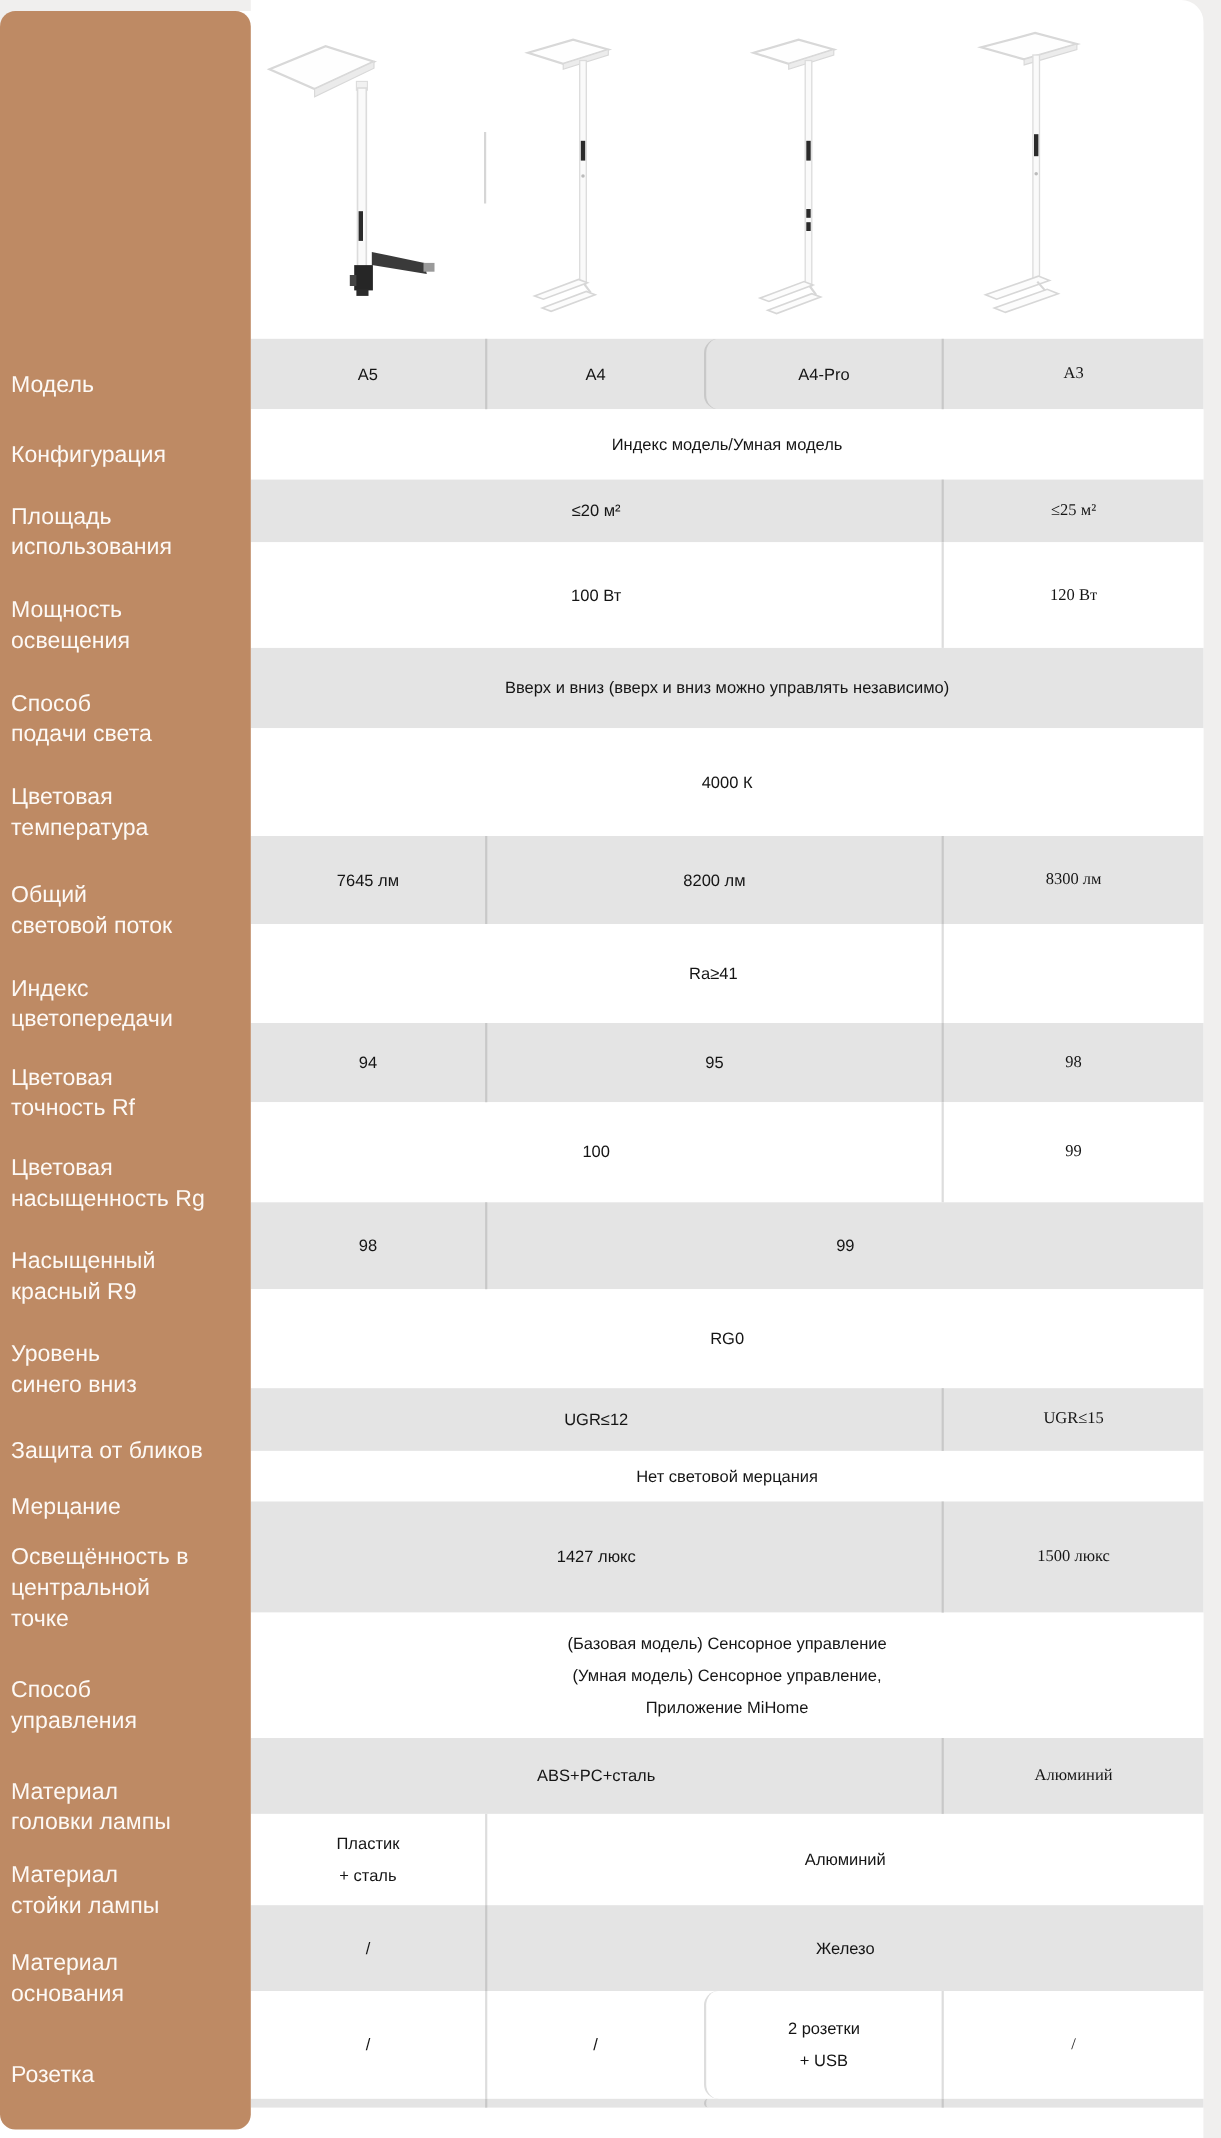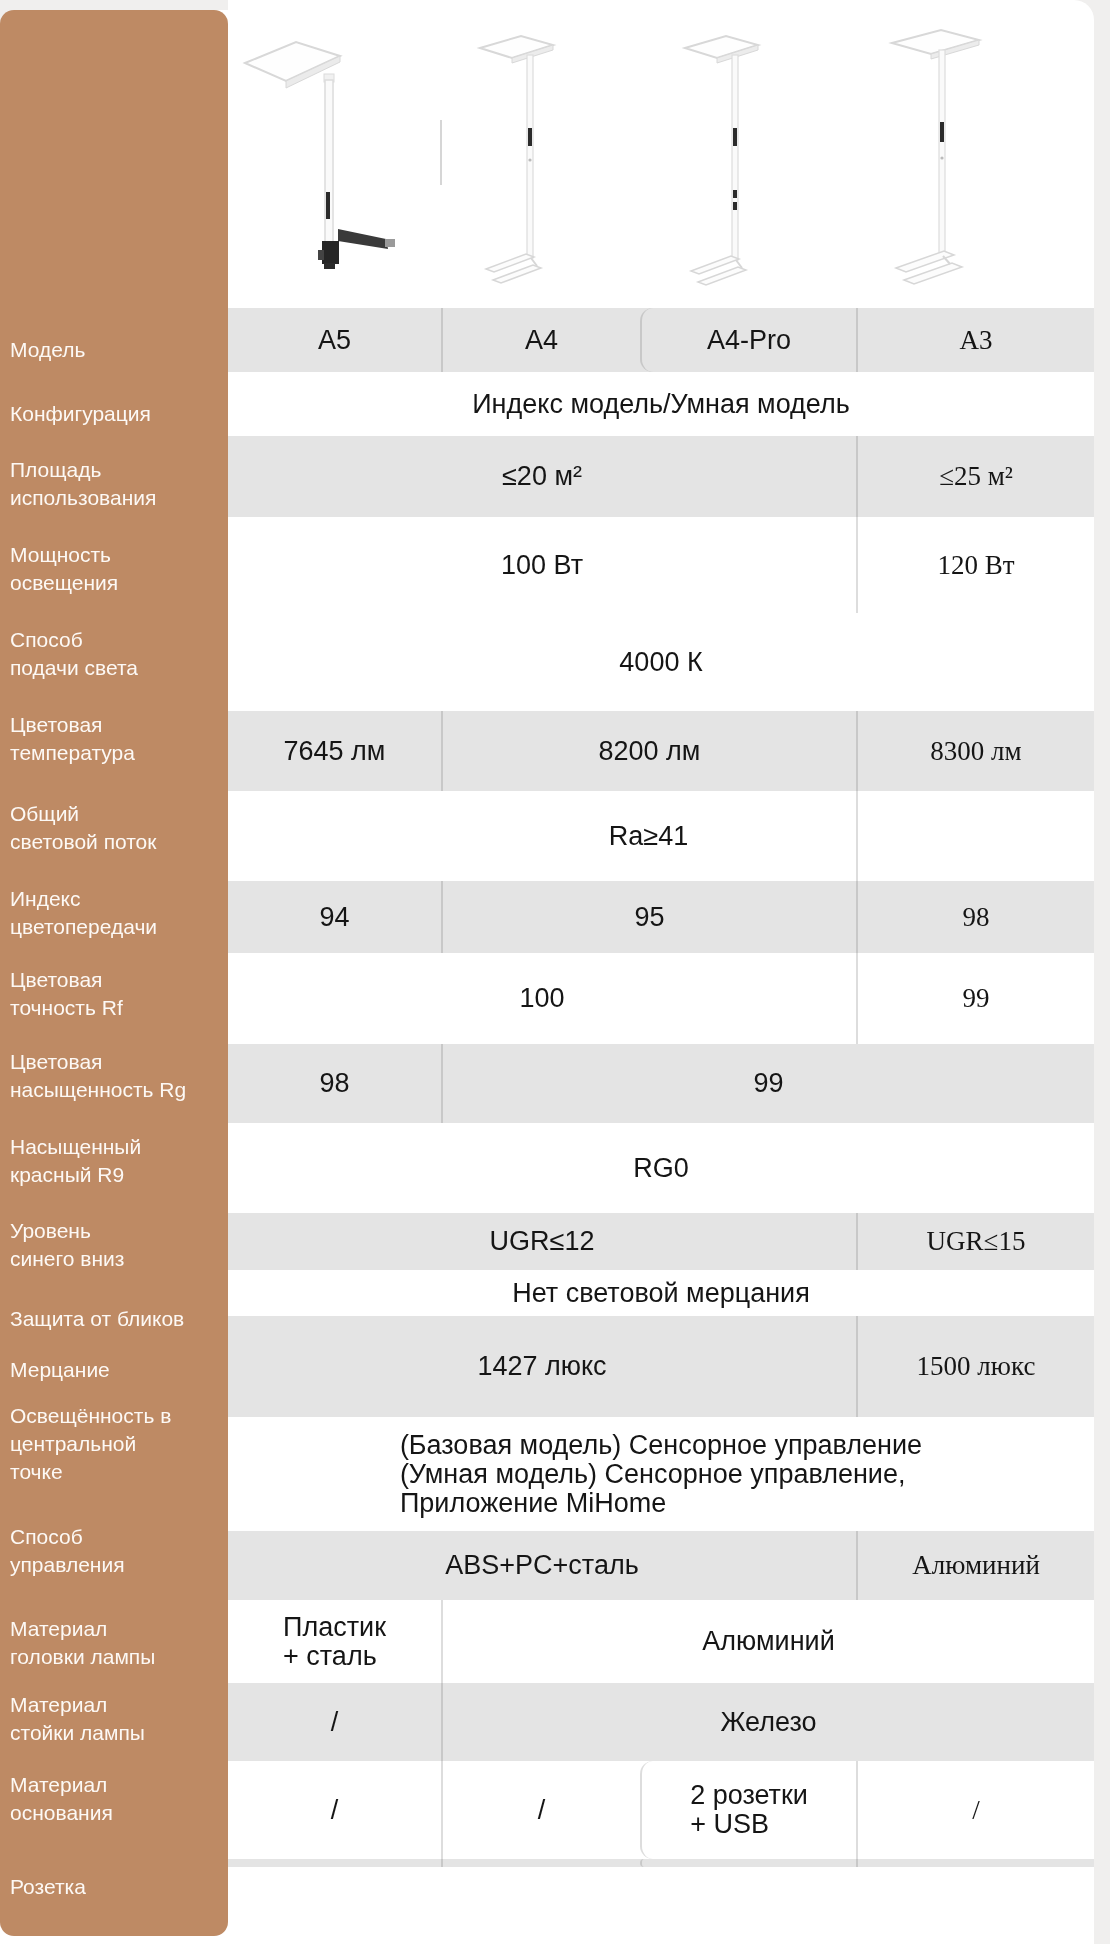--- a/index.html
+++ b/index.html
@@ -30,22 +30,22 @@
   .images-row{
     position:absolute;left:228px;top:0;width:866px;height:308px;
     background:#ffffff;border-radius:0 20px 0 0;
   }
   .rows{position:absolute;left:228px;top:308px;width:866px;}
   .row{display:flex;width:866px;}
   .row.gray{background:#e4e4e4;}
   .row.white{background:#ffffff;}
   .cell{
     display:flex;align-items:center;justify-content:center;
-    box-sizing:border-box;
-    font-size:27px;line-height:29px;white-space:pre-line;
+    box-sizing:border-box;text-align:center;
+    font-size:15px;line-height:29px;white-space:pre-line;
   }
   .c1{width:213px;}.c2{width:199px;}.c3{width:216px;border-radius:13px;}.c4{width:238px;font-family:Liberation Serif, serif;}
   .c23{width:415px;}.c123{width:628px;}.c234{width:653px;}.cfull{width:866px;}
   .row.gray .sep{border-left:2px solid #c8c8c8;}
   .row.white .sep{border-left:2px solid #dddddd;}
   .strip{height:8px;}
 </style>
 </head>
 <body>
 
@@ -110,27 +110,30 @@
   <div class="rows">
     <div class="row gray" style="height:64px">
       <div class="cell c1">A5</div>
       <div class="cell c2 sep">A4</div>
       <div class="cell c3 sep">A4-Pro</div>
       <div class="cell c4 sep">A3</div>
     </div>
     <div class="row white" style="height:64px">
       <div class="cell cfull">Индекс модель/Умная модель</div>
     </div>
-    <div class="row gray" style="height:81px">
+    <div class="row gray" style="height:57px">
       <div class="cell c123">≤20 м²</div>
       <div class="cell c4 sep">≤25 м²</div>
     </div>
     <div class="row white" style="height:96px">
       <div class="cell c123">100 Вт</div>
       <div class="cell c4 sep">120 Вт</div>
+    </div>
+    <div class="row gray" style="height:73px">
+      <div class="cell cfull">Вверх и вниз (вверх и вниз можно управлять независимо)</div>
     </div>
     <div class="row white" style="height:98px">
       <div class="cell cfull">4000 К</div>
     </div>
     <div class="row gray" style="height:80px">
       <div class="cell c1">7645 лм</div>
       <div class="cell c23 sep">8200 лм</div>
       <div class="cell c4 sep">8300 лм</div>
     </div>
     <div class="row white" style="height:90px">

